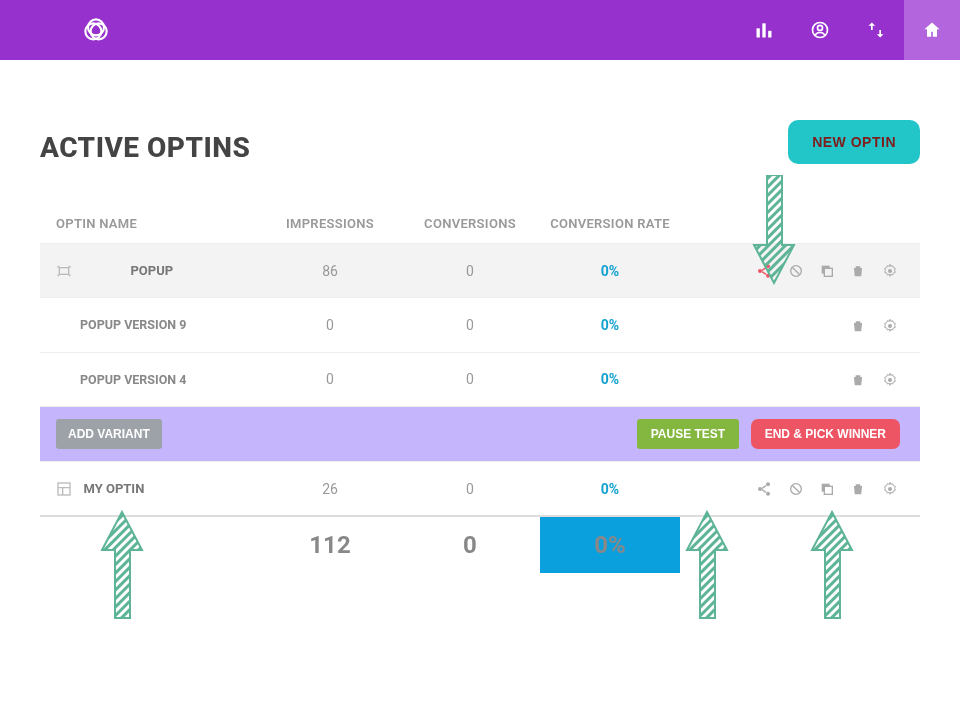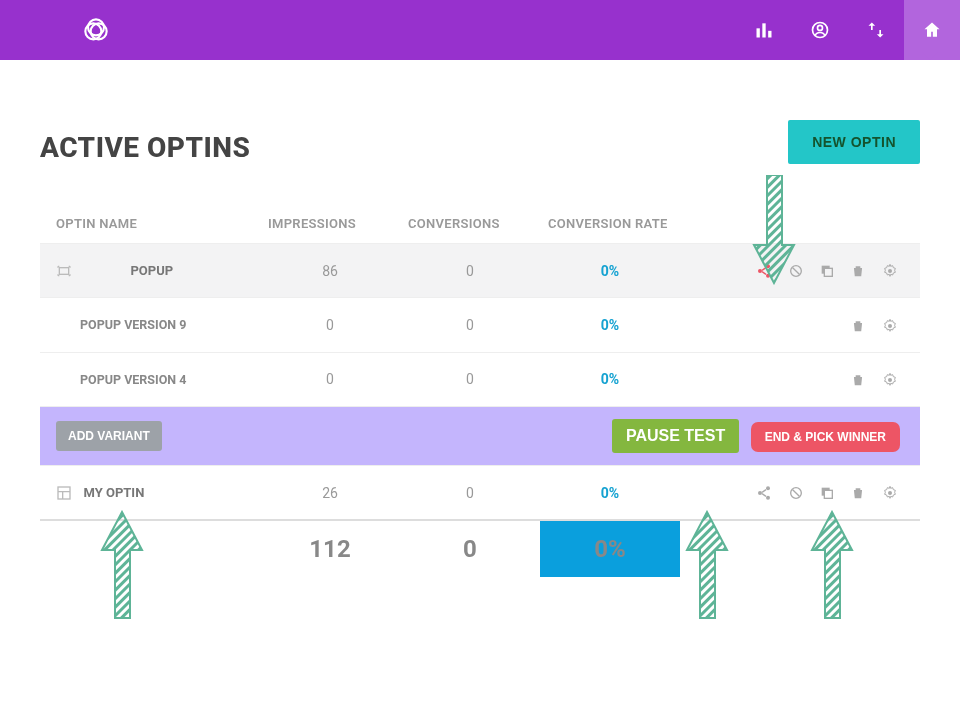--- a/index.html
+++ b/index.html
@@ -10,41 +10,41 @@
   .logo { color: #fff; }
   .topbar-right { margin-left: auto; display: flex; align-items: center; height: 100%; }
   .topbar-icon { width: 56px; height: 60px; display: flex; align-items: center; justify-content: center; color: #fff; cursor: pointer; }
   .topbar-icon.active { background: #b265dd; }
   .caret-down { position: absolute; right: 22px; top: 52px; width: 0; height: 0; border-left: 8px solid transparent; border-right: 8px solid transparent; border-top: 8px solid #b265dd; }
   
   
   .content { padding: 60px 40px 40px 40px; }
   .page-head { display: flex; align-items: flex-end; margin-bottom: 40px; gap: 33px; }
   .page-title { font-size: 28px; font-weight: 800; color: #444; letter-spacing: 0.5px; }
-  .btn-new { margin-left: auto; background: #23c6c8; color: #14532d; border: none; padding: 14px 24px; font-weight: 700; font-size: 14px; cursor: pointer; letter-spacing: 0.5px; border-radius: 2px; }
+  .btn-new { margin-left: auto; background: #23c6c8; color: #7f1d1d; border: none; padding: 14px 24px; font-weight: 700; font-size: 14px; cursor: pointer; letter-spacing: 0.5px; border-radius: 10px; }
   
   
   .table { width: 100%; border-collapse: collapse; font-size: 14px; }
-  .table th { text-align: left; color: #999; font-weight: 600; padding: 12px 8px; font-size: 13px; letter-spacing: 0.3px; }
+  .table th { text-align: center; color: #999; font-weight: 600; padding: 12px 8px; font-size: 13px; letter-spacing: 0.3px; }
   .table th.name-col { text-align: left; padding-left: 16px; }
   .table td { padding: 18px 8px; text-align: center; color: #999; border-top: 1px solid #eee; }
   .table td.name-cell { text-align: left; padding-left: 16px; }
   .table tr.main-row td { background: #f3f3f4; }
   .table tr.variant-row td.name-cell { padding-left: 40px; color: #888; font-weight: 700; font-size: 12.5px; }
   .table tr.main-row td.name-cell .name-text { font-weight: 700; font-size: 13px; color: #777; padding-left: 47px; }
   .type-icon { display: inline-block; width: 18px; vertical-align: middle; margin-right: 6px; color: #bbb; }
   .conv-rate { color: #15a2d1; font-weight: 700; }
   .actions { text-align: right !important; padding-right: 20px !important; white-space: nowrap; }
   .action-icon { display: inline-block; width: 18px; margin-left: 10px; color: #aaa; cursor: pointer; vertical-align: middle; }
   .action-icon.split { color: #ed5565; }
   
   
   .table tr.btn-row td { background: #c4b5fd; padding: 12px 16px; }
   .btn-variant { background: #9da2a8; color: #fff; border: none; padding: 8px 12px; font-weight: 700; font-size: 12px; border-radius: 3px; cursor: pointer; }
-  .btn-pause { background: #84b73f; color: #fff; border: none; padding: 8px 14px; font-weight: 700; font-size: 16px; border-radius: 3px; cursor: pointer; margin-right: 8px; }
+  .btn-pause { background: #84b73f; color: #fff; border: none; padding: 8px 14px; font-weight: 700; font-size: 12px; border-radius: 3px; cursor: pointer; margin-right: 8px; }
   .btn-end { background: #ed5565; color: #fff; border: none; padding: 8px 14px; font-weight: 700; font-size: 12px; border-radius: 7px; cursor: pointer; }
   
   
   .table tr.totals td { border-top: 2px solid #ddd; font-size: 24px; font-weight: 700; color: #888; padding: 14px 8px; }
   .totals .conv-total { background: #0a9fdd; color: #fff; }
   
   svg { display: block; }
   
   
   .arrow { position: absolute; pointer-events: none; }

